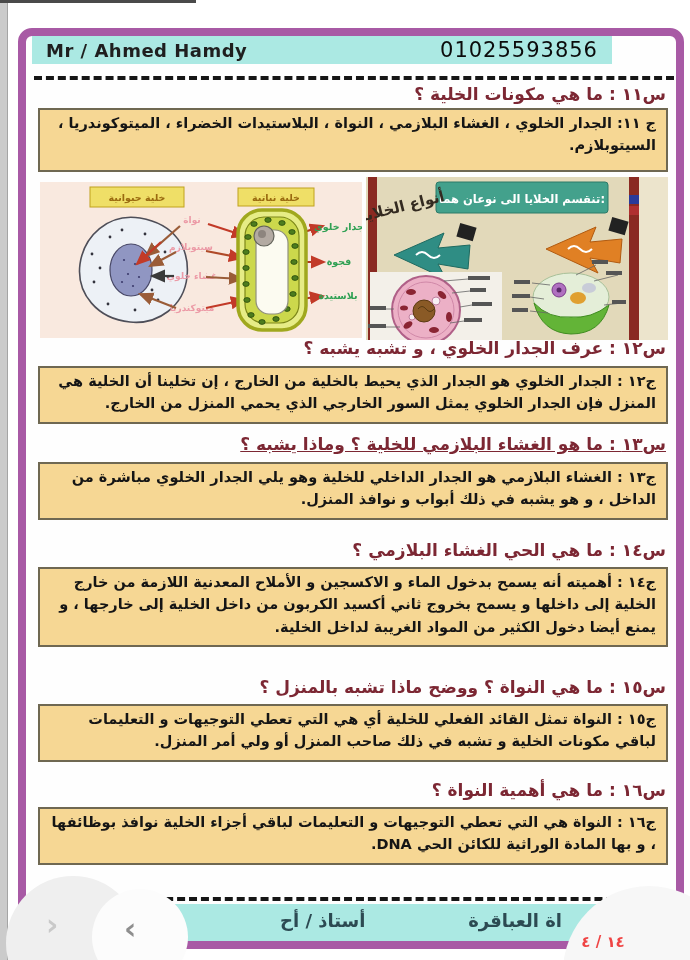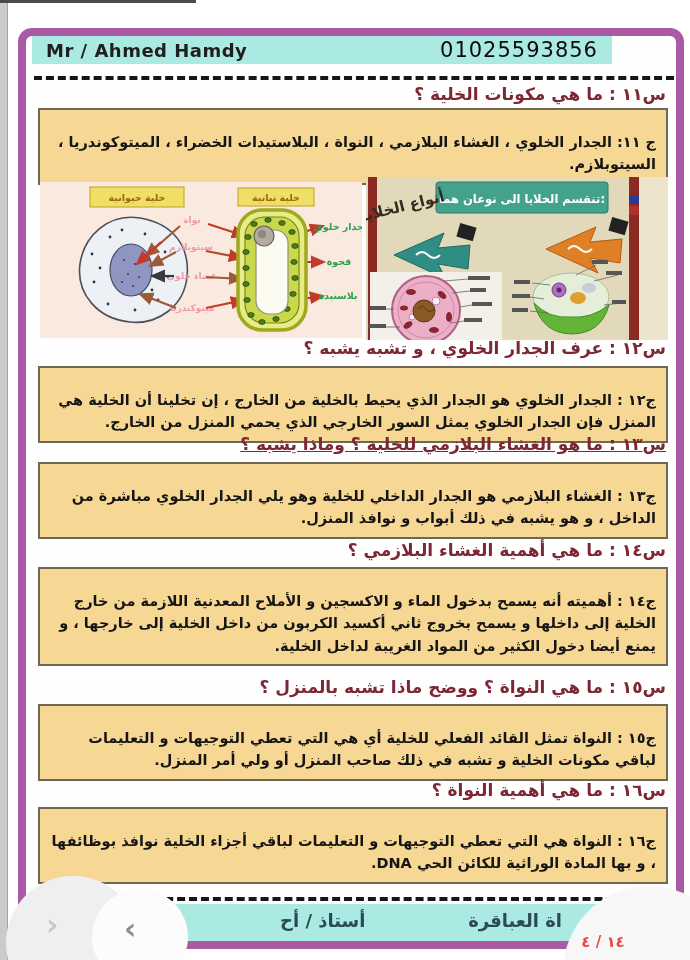--- a/index.html
+++ b/index.html
@@ -21,21 +21,21 @@
   .header-band{left:32px;top:36px;width:580px;height:28px;display:flex;align-items:center;justify-content:space-between;padding:0 14px;box-sizing:border-box;}
   .teacher-name{font-size:18px;font-weight:600;color:#1f1f1f;letter-spacing:.5px;}
   .phone{font-size:21px;font-weight:400;color:#0b0b0b;letter-spacing:1px;}
   .dashed{position:absolute;left:34px;width:640px;height:0;border-top:4px dashed #161616;}
   .question{
     position:absolute;left:38px;width:628px;text-align:right;direction:rtl;
     font-size:17px;font-weight:700;color:#7c2733;
   }
   .answer{
     position:absolute;left:38px;width:630px;box-sizing:border-box;direction:rtl;text-align:right;
-    background:#f6d794;border:2px solid #6f6852;padding:21px 10px 7px 10px;
+    background:#f6d794;border:2px solid #6f6852;padding:2px 10px 7px 10px;
     font-size:14.5px;font-weight:600;color:#151515;line-height:1.55;
   }
   .img-box{position:absolute;}
   .footer-band{left:42px;top:904px;width:618px;height:37px;}
   .footer-text{position:absolute;top:6px;font-size:18px;font-weight:600;color:#2c4a52;direction:rtl;white-space:nowrap;}
   .footer-right{right:98px;}
   .footer-center{left:238px;}
   .nav-circle{position:absolute;border-radius:50%;}
   .circle-a{left:6px;top:876px;width:134px;height:134px;background:#efefef;z-index:5;}
   .circle-b{left:92px;top:889px;width:96px;height:96px;background:#fcfcfc;z-index:6;}
@@ -248,21 +248,21 @@
   </g>
 </svg>
 </div>
 
 <div class="question" style="top:338px;">س١٢ : عرف الجدار الخلوي ، و تشبه يشبه ؟</div>
 <div class="answer" style="top:366px;">ج١٢ : الجدار الخلوي هو الجدار الذي يحيط بالخلية من الخارج ، إن تخلينا أن الخلية هي المنزل فإن الجدار الخلوي يمثل السور الخارجي الذي يحمي المنزل من الخارج.</div>
 
 <div class="question" style="top:434px;text-decoration:underline;">س١٣ : ما هو الغشاء البلازمي للخلية ؟ وماذا يشبه ؟</div>
 <div class="answer" style="top:462px;">ج١٣ : الغشاء البلازمي هو الجدار الداخلي للخلية وهو يلي الجدار الخلوي مباشرة من الداخل ، و هو يشبه في ذلك أبواب و نوافذ المنزل.</div>
 
-<div class="question" style="top:540px;">س١٤ : ما هي أهمية الغشاء البلازمي ؟</div>
+<div class="question" style="top:540px;">س١٤ : ما هي الحي الغشاء البلازمي ؟</div>
 <div class="answer" style="top:567px;">ج١٤ : أهميته أنه يسمح بدخول الماء و الاكسجين و الأملاح المعدنية اللازمة من خارج الخلية إلى داخلها و يسمح بخروج ثاني أكسيد الكربون من داخل الخلية إلى خارجها ، و يمنع أيضا دخول الكثير من المواد الغريبة لداخل الخلية.</div>
 
 <div class="question" style="top:677px;">س١٥ : ما هي النواة ؟ ووضح ماذا تشبه بالمنزل ؟</div>
 <div class="answer" style="top:704px;">ج١٥ : النواة تمثل القائد الفعلي للخلية أي هي التي تعطي التوجيهات و التعليمات لباقي مكونات الخلية و تشبه في ذلك صاحب المنزل أو ولي أمر المنزل.</div>
 
 <div class="question" style="top:780px;">س١٦ : ما هي أهمية النواة ؟</div>
 <div class="answer" style="top:807px;">ج١٦ : النواة هي التي تعطي التوجيهات و التعليمات لباقي أجزاء الخلية نوافذ بوظائفها ، و بها المادة الوراثية للكائن الحي DNA.</div>
 
 <div class="dashed" style="top:897px;"></div>
 

